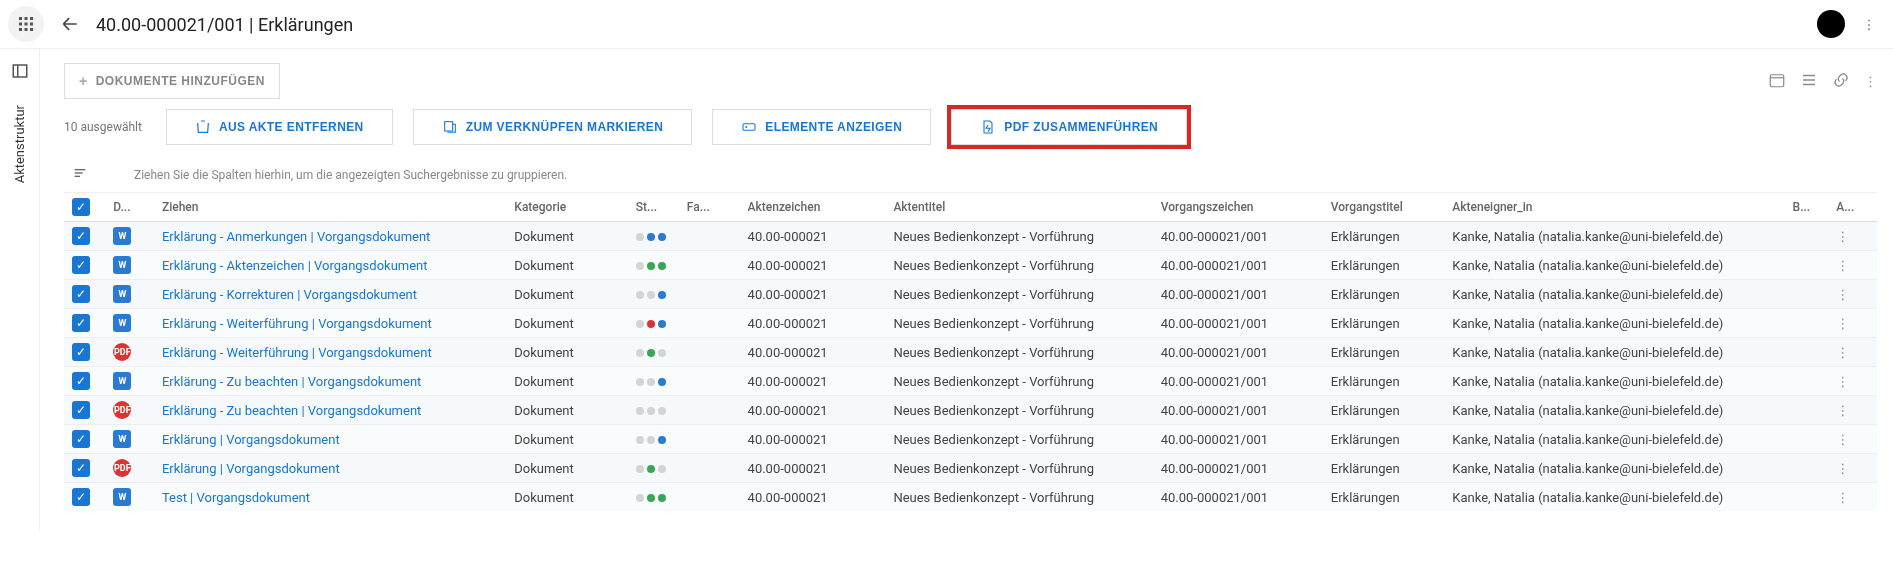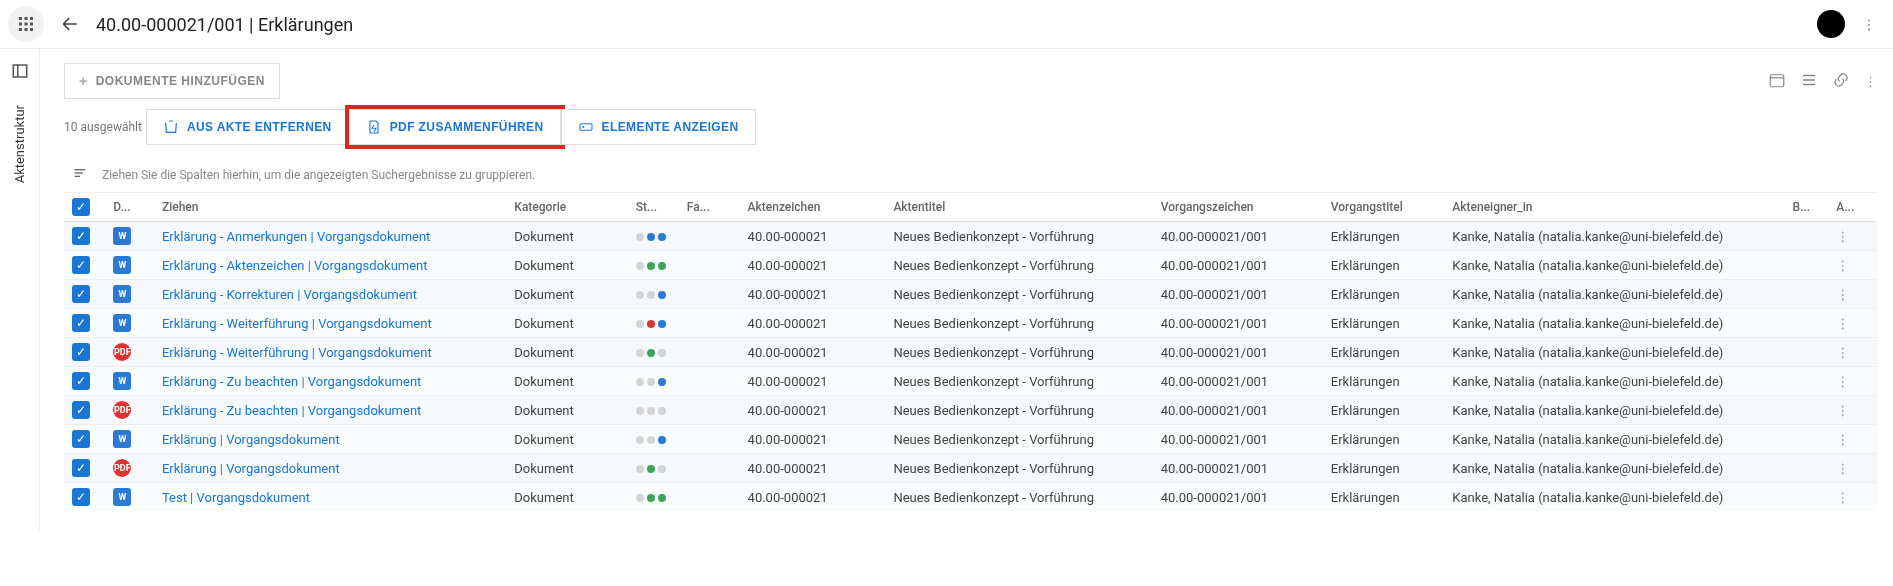--- a/index.html
+++ b/index.html
@@ -79,43 +79,44 @@
 .top-actions-row {
   display:flex;
   align-items:center;
   justify-content:space-between;
   margin-top:4px;
 }
 .top-icons-right { display:flex;gap:14px;color:#888;align-items:center; }
 .top-icons-right span { cursor:pointer; }
 
 .button-row {
-  display:flex;align-items:center;gap:0;margin-top:10px;
+  display:flex;align-items:center;gap:20px;margin-top:10px;
 }
 .sel-count { font-size:12px;color:#777;margin-right:4px; }
 .pill-btn {
   display:inline-flex;align-items:center;
   border:1px solid #ddd;
   background:#fff;
   height:36px;
-  padding:0 16px;
+  padding:0 28px;
   color:#1976d2;
   font-size:12px;
   font-weight:600;
   letter-spacing:.4px;
   cursor:pointer;
 }
 .pill-btn svg, .pill-btn .ico { margin-right:8px; }
 .highlight-red {
   outline:4px solid #d9281f;
 }
 
 .grouper-row {
   display:flex;align-items:center;margin-top:14px;color:#888;font-size:12px;
   padding:6px 8px;
+  gap:32px;
 }
 .grouper-row .grp-ico { margin-right:14px;color:#555; }
 
 .tbl { width:100%;border-collapse:collapse;margin-top:2px; table-layout:fixed; }
 .tbl th, .tbl td {
   text-align:left;
   padding:5px 8px;
   font-size:13px;
   color:#444;
   border-top:1px solid #eee;
@@ -224,33 +225,40 @@
 
     <div class="button-row">
       <span class="sel-count">10 ausgewählt</span>
 
       <button class="pill-btn">
         <svg class="ico" width="16" height="16" viewBox="0 0 24 24">
             <path d="M4 6l1 14h14l1-14M9 3h6" fill="none" stroke="#1976d2" stroke-width="1.8"></path>
           </svg>
         <span>AUS AKTE ENTFERNEN</span>
       </button>
-      <button class="pill-btn highlight-red">
+      <button class="pill-btn">
         <svg class="ico" width="16" height="16" viewBox="0 0 24 24">
-            <path d="M6 3h9l3 3v15H6z" fill="none" stroke="#1976d2" stroke-width="1.6"></path>
-            <path d="M12 9l-3 5h6l-3 5" fill="none" stroke="#1976d2" stroke-width="1.6"></path>
+            <rect x="4" y="4" width="12" height="14" fill="none" stroke="#1976d2" stroke-width="1.6"></rect>
+            <path d="M16 8h4v12H8" fill="none" stroke="#1976d2" stroke-width="1.6"></path>
           </svg>
-        <span>PDF ZUSAMMENFÜHREN</span>
+        <span>ZUM VERKNÜPFEN MARKIEREN</span>
       </button>
       <button class="pill-btn">
         <svg class="ico" width="16" height="16" viewBox="0 0 24 24">
             <rect x="3" y="7" width="18" height="10" rx="2" fill="none" stroke="#1976d2" stroke-width="1.6"></rect>
             <circle cx="8" cy="12" r="1.5" fill="#1976d2"></circle>
           </svg>
         <span>ELEMENTE ANZEIGEN</span>
+      </button>
+      <button class="pill-btn highlight-red">
+        <svg class="ico" width="16" height="16" viewBox="0 0 24 24">
+            <path d="M6 3h9l3 3v15H6z" fill="none" stroke="#1976d2" stroke-width="1.6"></path>
+            <path d="M12 9l-3 5h6l-3 5" fill="none" stroke="#1976d2" stroke-width="1.6"></path>
+          </svg>
+        <span>PDF ZUSAMMENFÜHREN</span>
       </button>
     </div>
 
     <div class="grouper-row">
       <span class="grp-ico">
         <svg width="16" height="16" viewBox="0 0 24 24">
             <line x1="4" y1="7" x2="20" y2="7" stroke="#666" stroke-width="2"></line>
             <line x1="4" y1="12" x2="16" y2="12" stroke="#666" stroke-width="2"></line>
             <line x1="4" y1="17" x2="12" y2="17" stroke="#666" stroke-width="2"></line>
           </svg>

